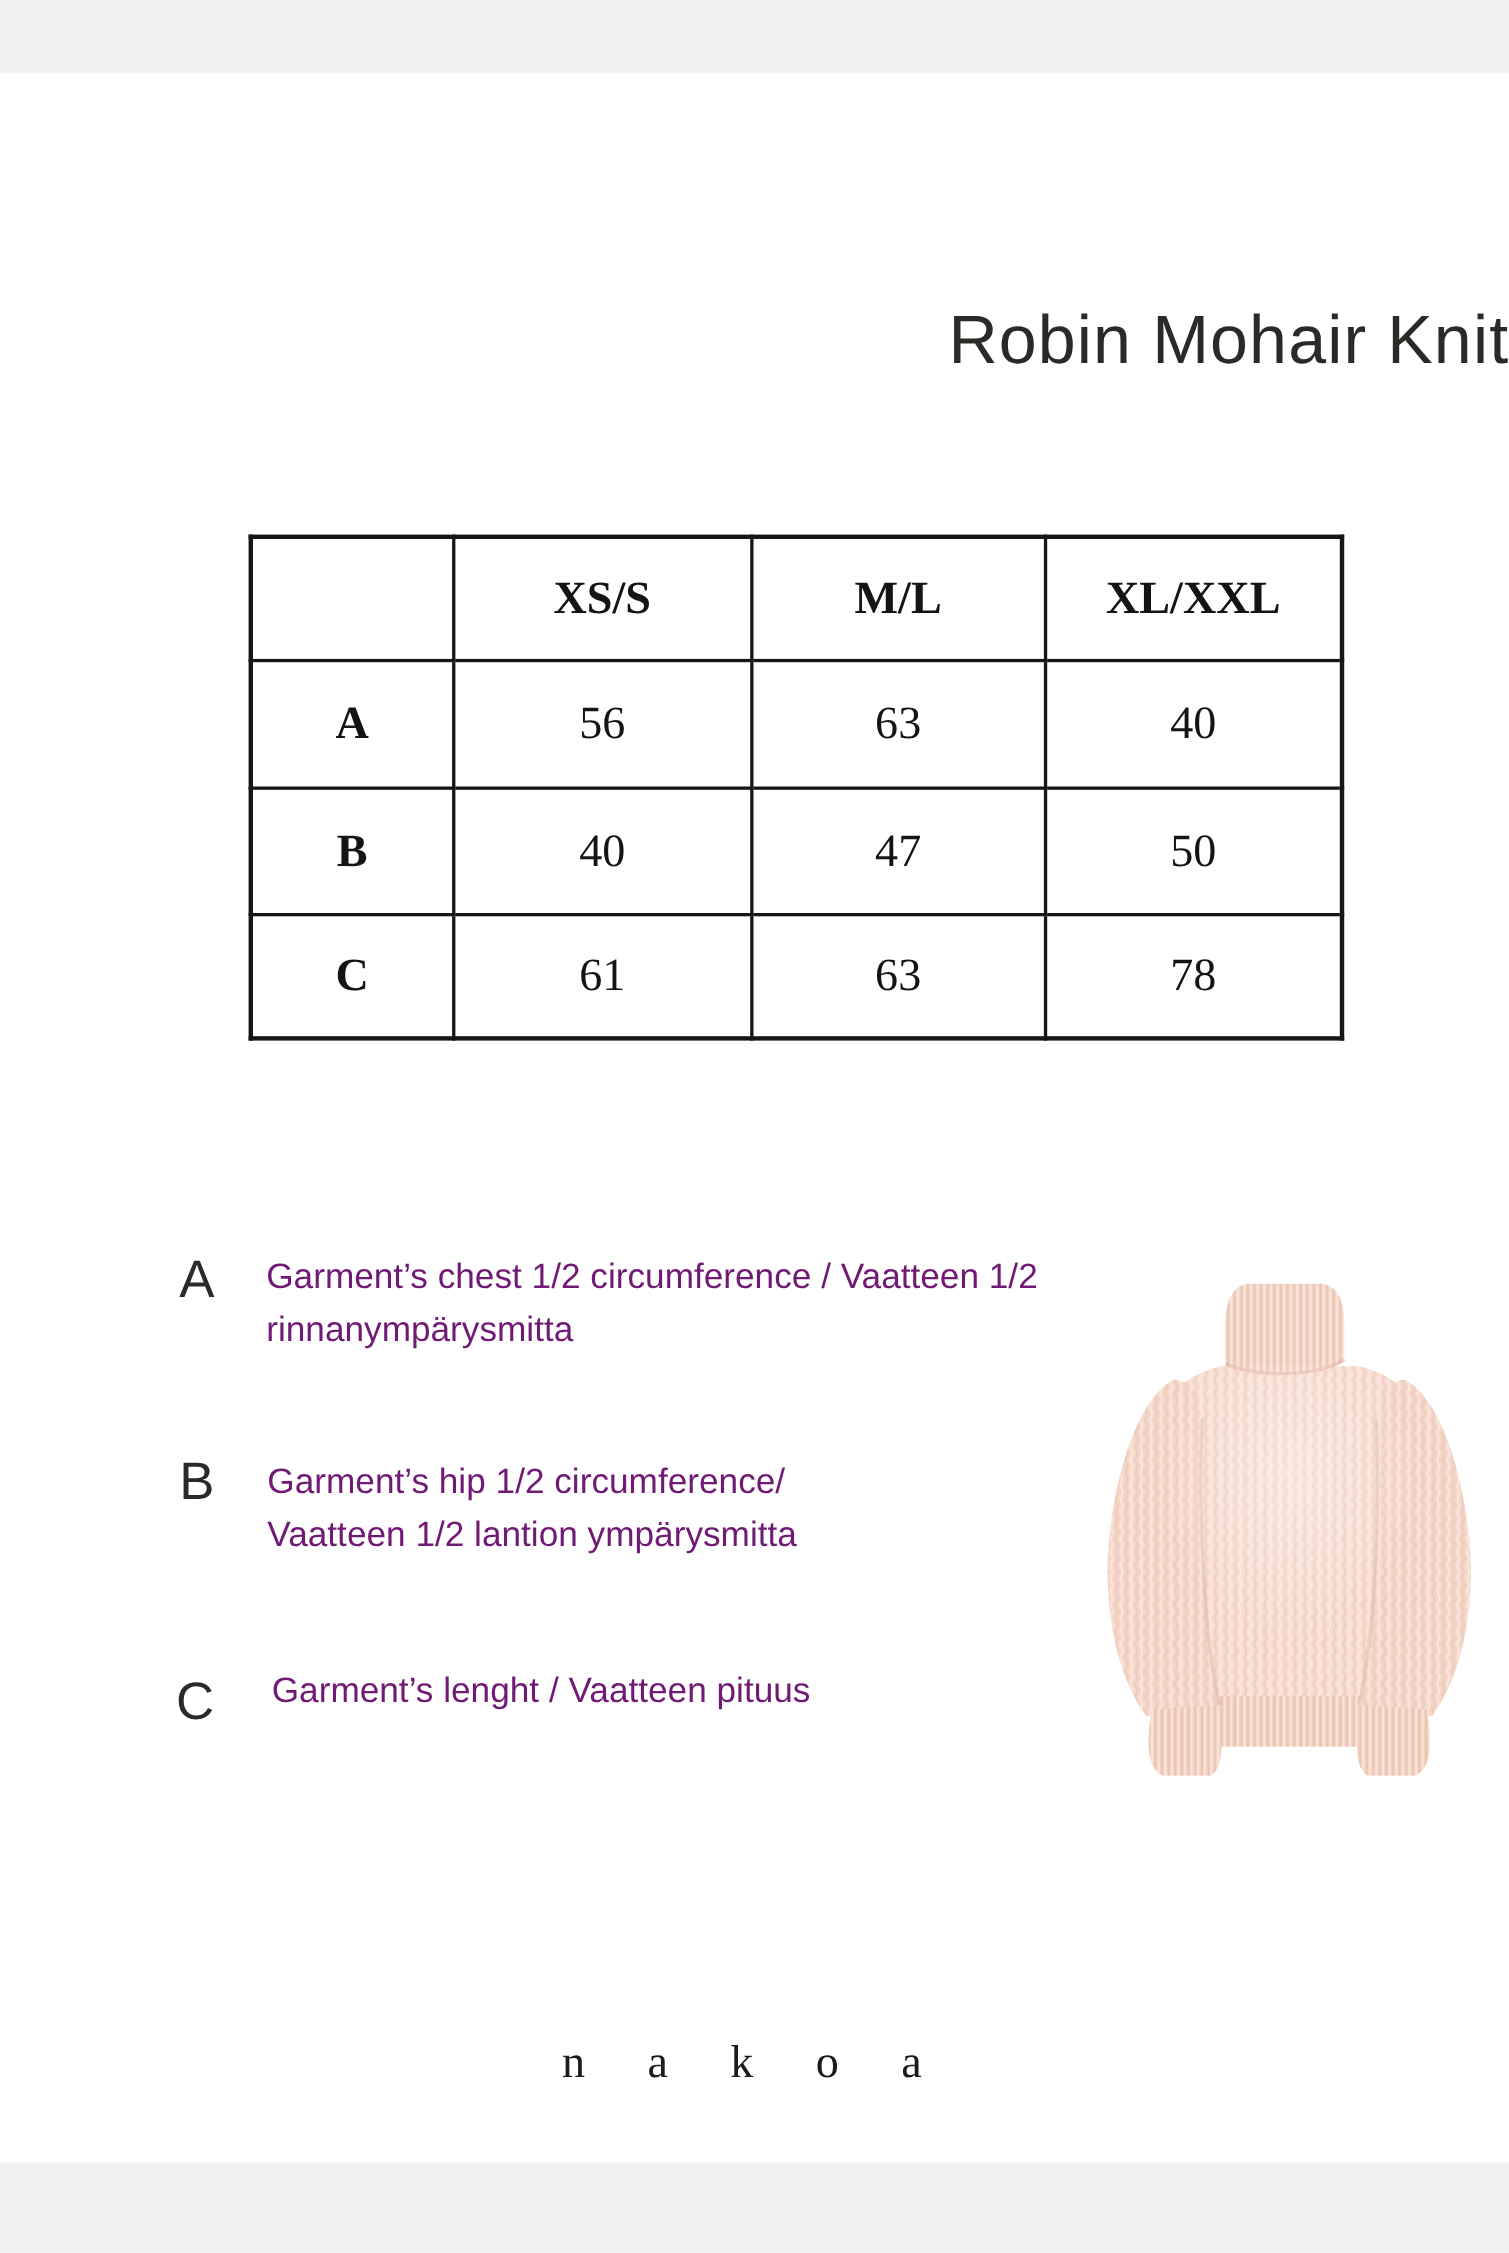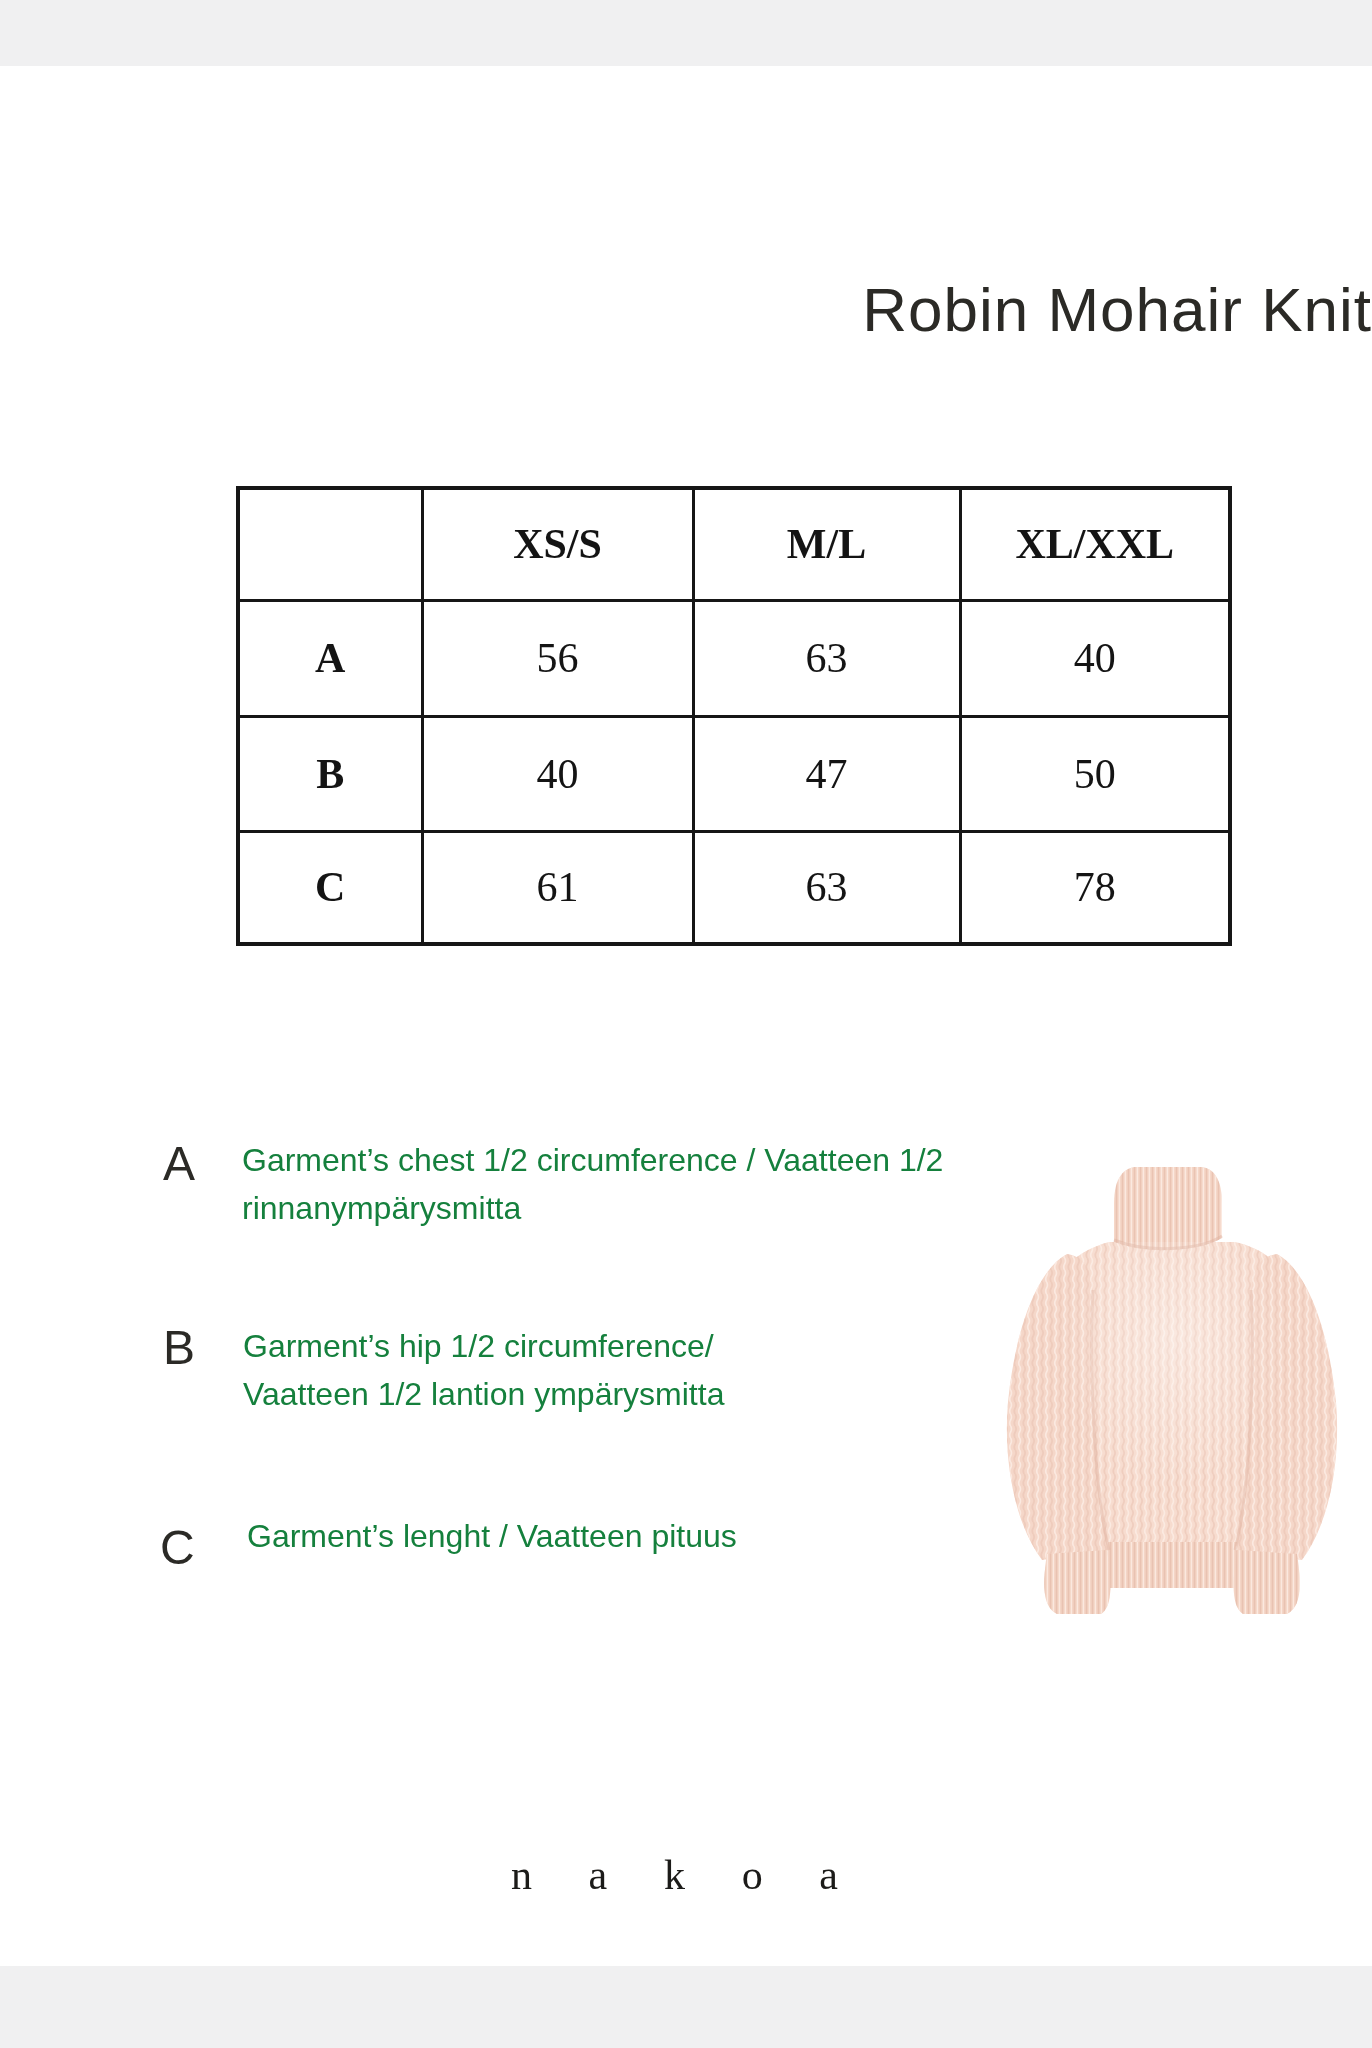--- a/index.html
+++ b/index.html
@@ -24,21 +24,21 @@
     font-size:62px;
     font-weight:400;
     letter-spacing:1px;
     color:#2b2a26;
     line-height:1.1;
     margin:0;
   }
 
   
   .size-table-wrap{
-    position:absolute;left:188px;top:486px;width:992px;height:456px;padding-left:48px;
+    position:absolute;left:178px;top:486px;width:992px;height:456px;padding-left:48px;
   }
   table.size-table{
     width:100%;height:100%;
     border-collapse:collapse;
     table-layout:fixed;
     font-family:"Liberation Serif", serif;
     font-size:42px;
     color:#141414;
   }
   table.size-table td,table.size-table th{
@@ -54,21 +54,21 @@
     position:absolute;
     font-size:48px;
     font-weight:400;
     color:#2b2a26;
     line-height:1;
   }
   .legend-text{
     position:absolute;
     font-size:32px;
     line-height:48px;
-    color:#15803d;
+    color:#701a75;
     white-space:nowrap;
   }
   #legend-key-a{left:163px;top:1140px;}
   #legend-text-a{left:242px;top:1136px;}
   #legend-key-b{left:163px;top:1324px;}
   #legend-text-b{left:243px;top:1322px;}
   #legend-key-c{left:160px;top:1524px;}
   #legend-text-c{left:247px;top:1512px;}
 
   

